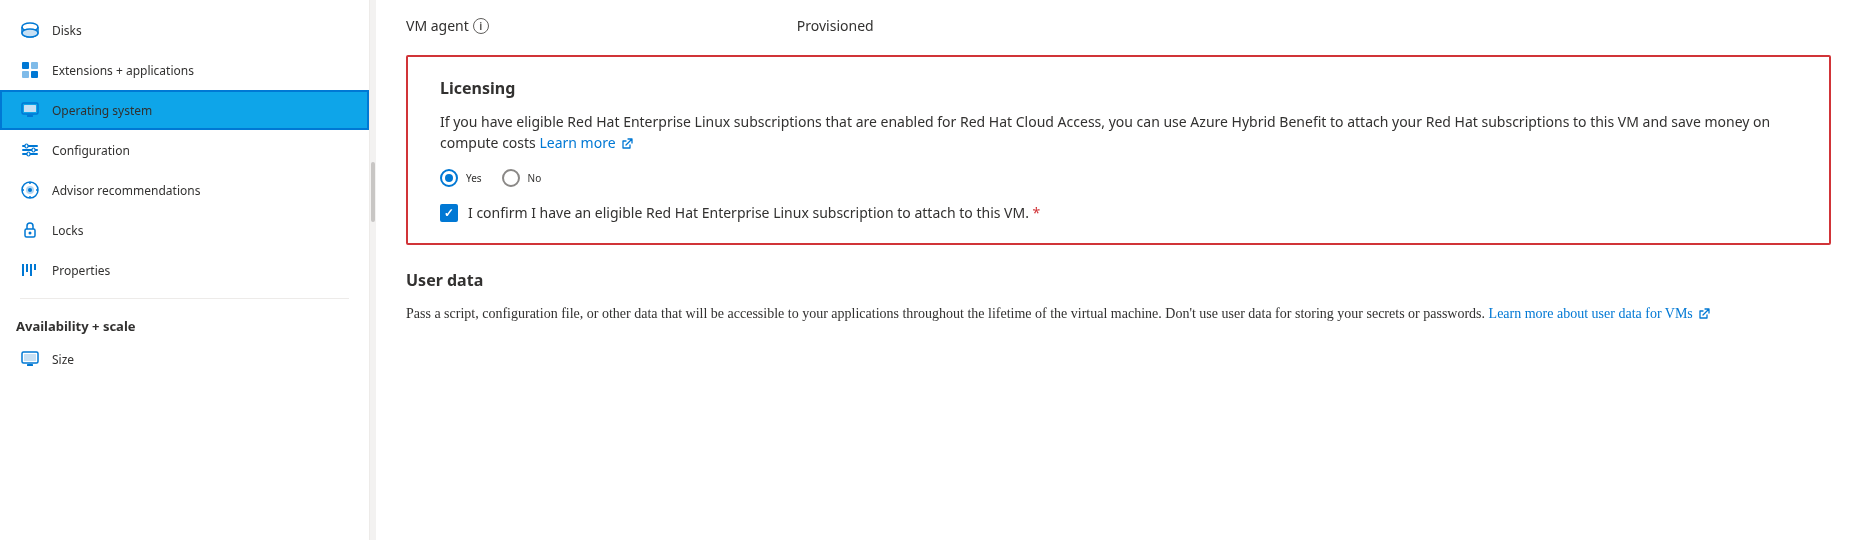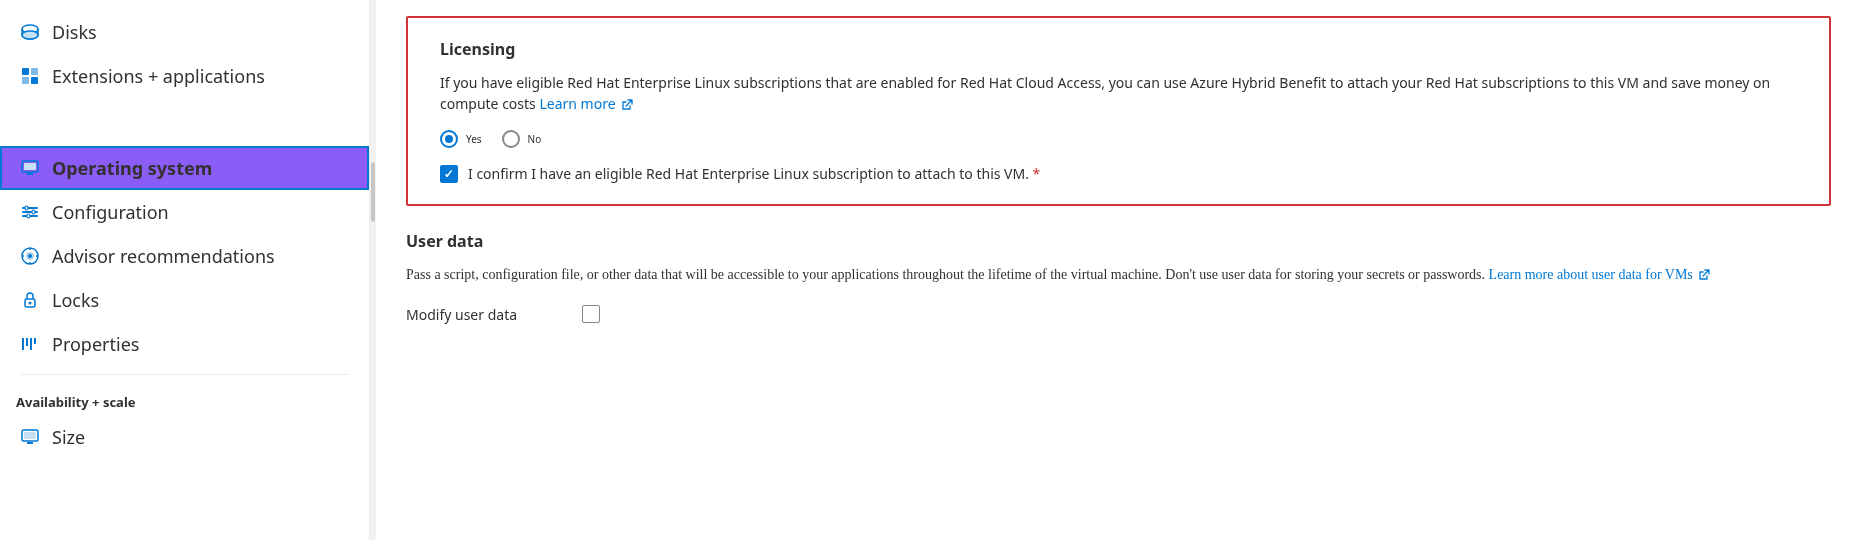--- a/index.html
+++ b/index.html
@@ -22,28 +22,27 @@
       padding: 10px 0;
       overflow-y: auto;
     }
     .sidebar-item {
       display: flex;
       align-items: center;
       padding: 10px 20px;
       cursor: pointer;
       gap: 12px;
       color: #323130;
-      font-size: 18px;
+      font-size: 12px;
     }
     .sidebar-item.active {
-      background: #8b5cf6;
-      font-weight: 700;
+      background: #0ea5e9;
+      font-weight: 400;
       outline: 2px solid #0078d4;
       outline-offset: -2px;
-      margin-top: 48px;
     }
     .sidebar-icon {
       width: 20px;
       height: 20px;
       flex-shrink: 0;
       display: flex;
       align-items: center;
       justify-content: center;
     }
     .sidebar-divider {
@@ -355,20 +354,27 @@
       </svg>
     </span>
     <span>Size</span>
   </div>
 </div>
 
 <div class="scroll-divider"></div>
 
 <div class="main-content">
 
+  <div class="vm-agent-row">
+    <span class="vm-agent-label">
+      <span>VM agent</span>
+      <span class="info-icon">i</span>
+    </span>
+    <span class="vm-agent-value">Provisioned</span>
+  </div>
 
   <div class="licensing-box">
     <div class="licensing-title">Licensing</div>
     <div class="licensing-description">
       <span>If you have eligible Red Hat Enterprise Linux subscriptions that are enabled for Red Hat Cloud Access, you can use Azure Hybrid Benefit to attach your Red Hat subscriptions to this VM and save money on compute costs</span>
       <a class="learn-more-link">
         <span>Learn more</span>
         <svg class="external-icon" viewBox="0 0 12 12" width="12" height="12">
           <path d="M7 1h4v4M11 1L5 7M2 3h3M2 3v7h7V7" fill="none" stroke="#0078d4" stroke-width="1.3" stroke-linecap="round" stroke-linejoin="round"></path>
         </svg>
@@ -402,19 +408,15 @@
     <div class="section-description">
       <span>Pass a script, configuration file, or other data that will be accessible to your applications throughout the lifetime of the virtual machine. Don't use user data for storing your secrets or passwords.</span>
       <a class="learn-more-link">
         <span>Learn more about user data for VMs</span>
         <svg class="external-icon" viewBox="0 0 12 12" width="12" height="12">
           <path d="M7 1h4v4M11 1L5 7M2 3h3M2 3v7h7V7" fill="none" stroke="#0078d4" stroke-width="1.3" stroke-linecap="round" stroke-linejoin="round"></path>
         </svg>
       </a>
     </div>
 
-    <div class="field-row">
-      <span class="field-label">Modify user data</span>
-      <div class="checkbox-empty"></div>
-    </div>
   </div>
 
 </div>
 
 </body></html>

